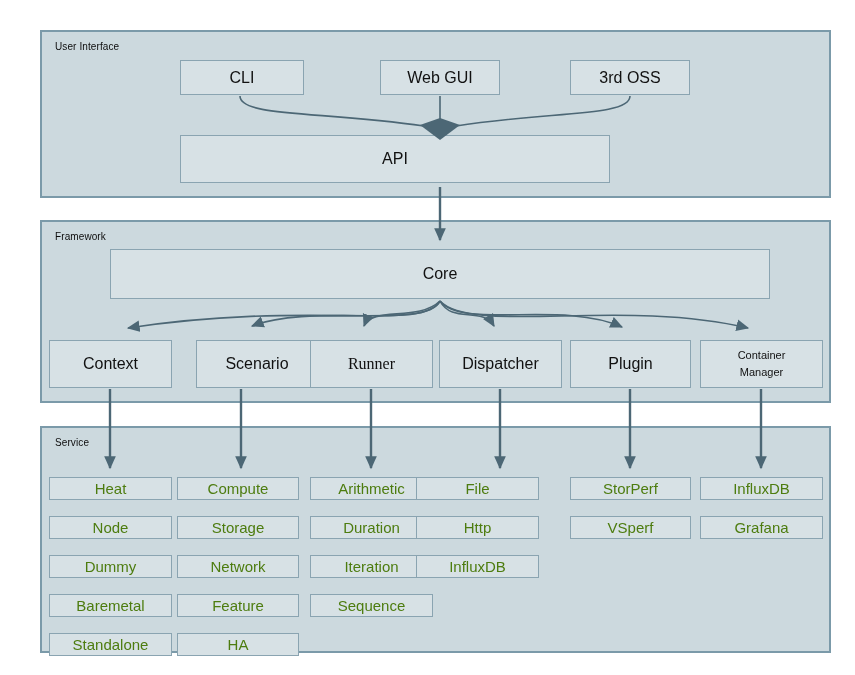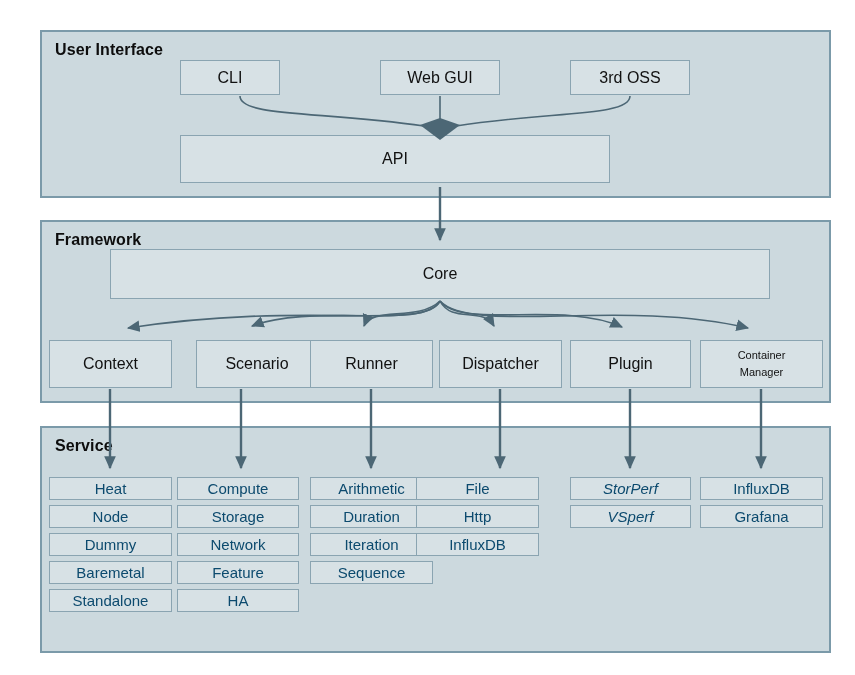--- a/index.html
+++ b/index.html
@@ -15,38 +15,38 @@
     position:relative;width:855px;height:675px;background:#ffffff;overflow:hidden;
     font-family:"Liberation Sans", sans-serif;color:var(--text);
   }
   .panel{
     position:absolute;box-sizing:border-box;
     background:var(--section-fill);
     border:2px solid var(--section-border);
   }
   .panel-label{
     position:absolute;left:13px;top:9px;
-    font-size:16px;font-weight:bold;color:#0d0d0d;letter-spacing:0.1px;
+    font-size:10px;font-weight:normal;color:#0d0d0d;letter-spacing:0.1px;
   }
   .box{
     position:absolute;box-sizing:border-box;
     background:var(--box-fill);
     border:1.6px solid var(--box-border);
     display:flex;align-items:center;justify-content:center;
     font-size:16px;color:#111;text-align:center;z-index:2;
   }
   .box.small{font-size:11px;}
   .box.small .lbl{max-width:70px;line-height:1.55;}
   .stack{position:absolute;z-index:2;}
   .cell{
-    box-sizing:border-box;height:23px;margin-bottom:5px;
+    box-sizing:border-box;height:23px;margin-bottom:16px;
     background:var(--box-fill);
     border:1.6px solid var(--box-border);
     display:flex;align-items:center;justify-content:center;
-    font-size:15px;color:#0c4a6e;
+    font-size:15px;color:#4d7c0f;
   }
   svg.overlay{position:absolute;left:0;top:0;z-index:3;pointer-events:none;}
   .curve{fill:none;stroke:var(--arrow);stroke-width:1.6px;}
   .vline{fill:none;stroke:var(--arrow);stroke-width:2.4px;}
   .ah{fill:var(--arrow);stroke:none;}
 </style>
 </head>
 <body>
 
 <div class="page">
@@ -56,21 +56,21 @@
   </section>
 
   <section class="panel" style="left:40px;top:220px;width:791px;height:183px;">
     <div class="panel-label">Framework</div>
   </section>
 
   <section class="panel" style="left:40px;top:426px;width:791px;height:227px;">
     <div class="panel-label">Service</div>
   </section>
 
-  <div class="box" style="left:180px;top:60px;width:100px;height:35px;">
+  <div class="box" style="left:180px;top:60px;width:124px;height:35px;">
     <span class="lbl">CLI</span>
   </div>
   <div class="box" style="left:380px;top:60px;width:120px;height:35px;">
     <span class="lbl">Web GUI</span>
   </div>
   <div class="box" style="left:570px;top:60px;width:120px;height:35px;">
     <span class="lbl">3rd OSS</span>
   </div>
   <div class="box" style="left:180px;top:135px;width:430px;height:48px;">
     <span class="lbl">API</span>
@@ -78,21 +78,21 @@
 
   <div class="box" style="left:110px;top:249px;width:660px;height:50px;">
     <span class="lbl">Core</span>
   </div>
   <div class="box" style="left:49px;top:340px;width:123px;height:48px;">
     <span class="lbl">Context</span>
   </div>
   <div class="box" style="left:196px;top:340px;width:122px;height:48px;">
     <span class="lbl">Scenario</span>
   </div>
-  <div class="box" style="left:310px;top:340px;width:123px;height:48px;">
+  <div class="box" style="left:310px;top:340px;width:123px;height:48px;font-family:Liberation Serif, serif;">
     <span class="lbl">Runner</span>
   </div>
   <div class="box" style="left:439px;top:340px;width:123px;height:48px;">
     <span class="lbl">Dispatcher</span>
   </div>
   <div class="box" style="left:570px;top:340px;width:121px;height:48px;">
     <span class="lbl">Plugin</span>
   </div>
   <div class="box small" style="left:700px;top:340px;width:123px;height:48px;">
     <span class="lbl">Container Manager</span>
@@ -116,21 +116,21 @@
     <div class="cell">Arithmetic</div>
     <div class="cell">Duration</div>
     <div class="cell">Iteration</div>
     <div class="cell">Sequence</div>
   </div>
   <div class="stack" style="left:416px;top:477px;width:123px;">
     <div class="cell">File</div>
     <div class="cell">Http</div>
     <div class="cell">InfluxDB</div>
   </div>
-  <div class="stack" style="left:570px;top:477px;width:121px;font-style:italic;">
+  <div class="stack" style="left:570px;top:477px;width:121px;">
     <div class="cell">StorPerf</div>
     <div class="cell">VSperf</div>
   </div>
   <div class="stack" style="left:700px;top:477px;width:123px;">
     <div class="cell">InfluxDB</div>
     <div class="cell">Grafana</div>
   </div>
 
   <svg class="overlay" width="855" height="675" viewBox="0 0 855 675">
     <defs>

